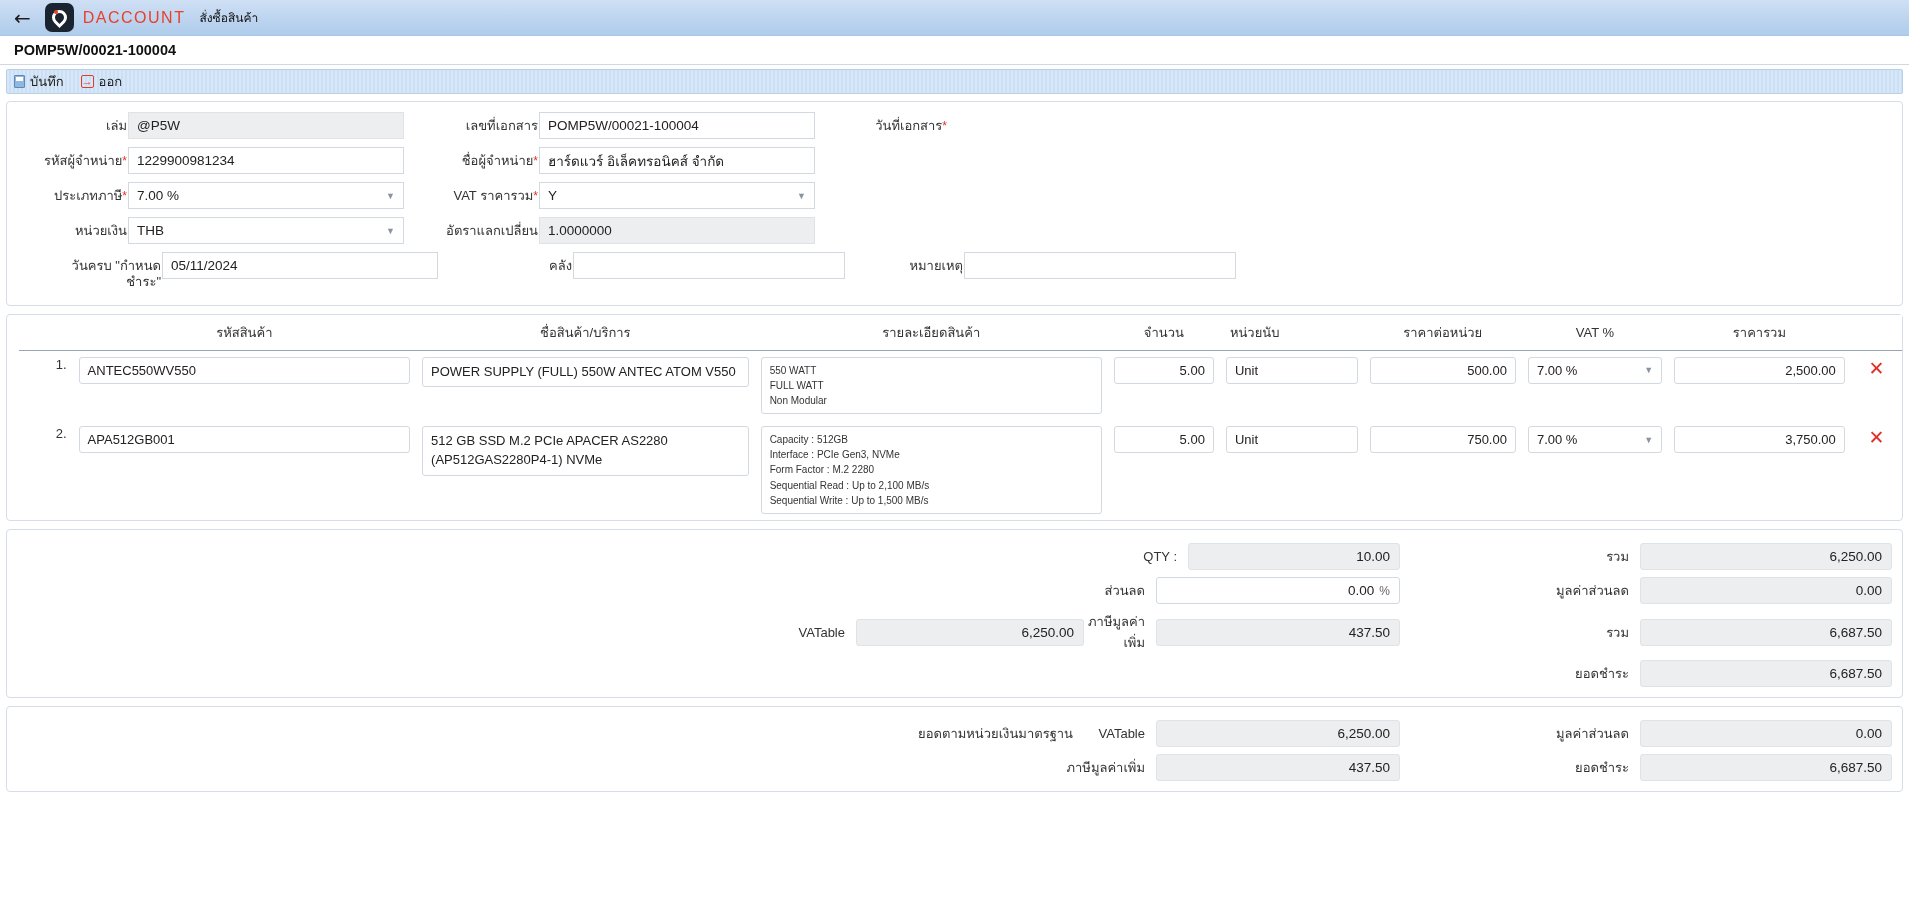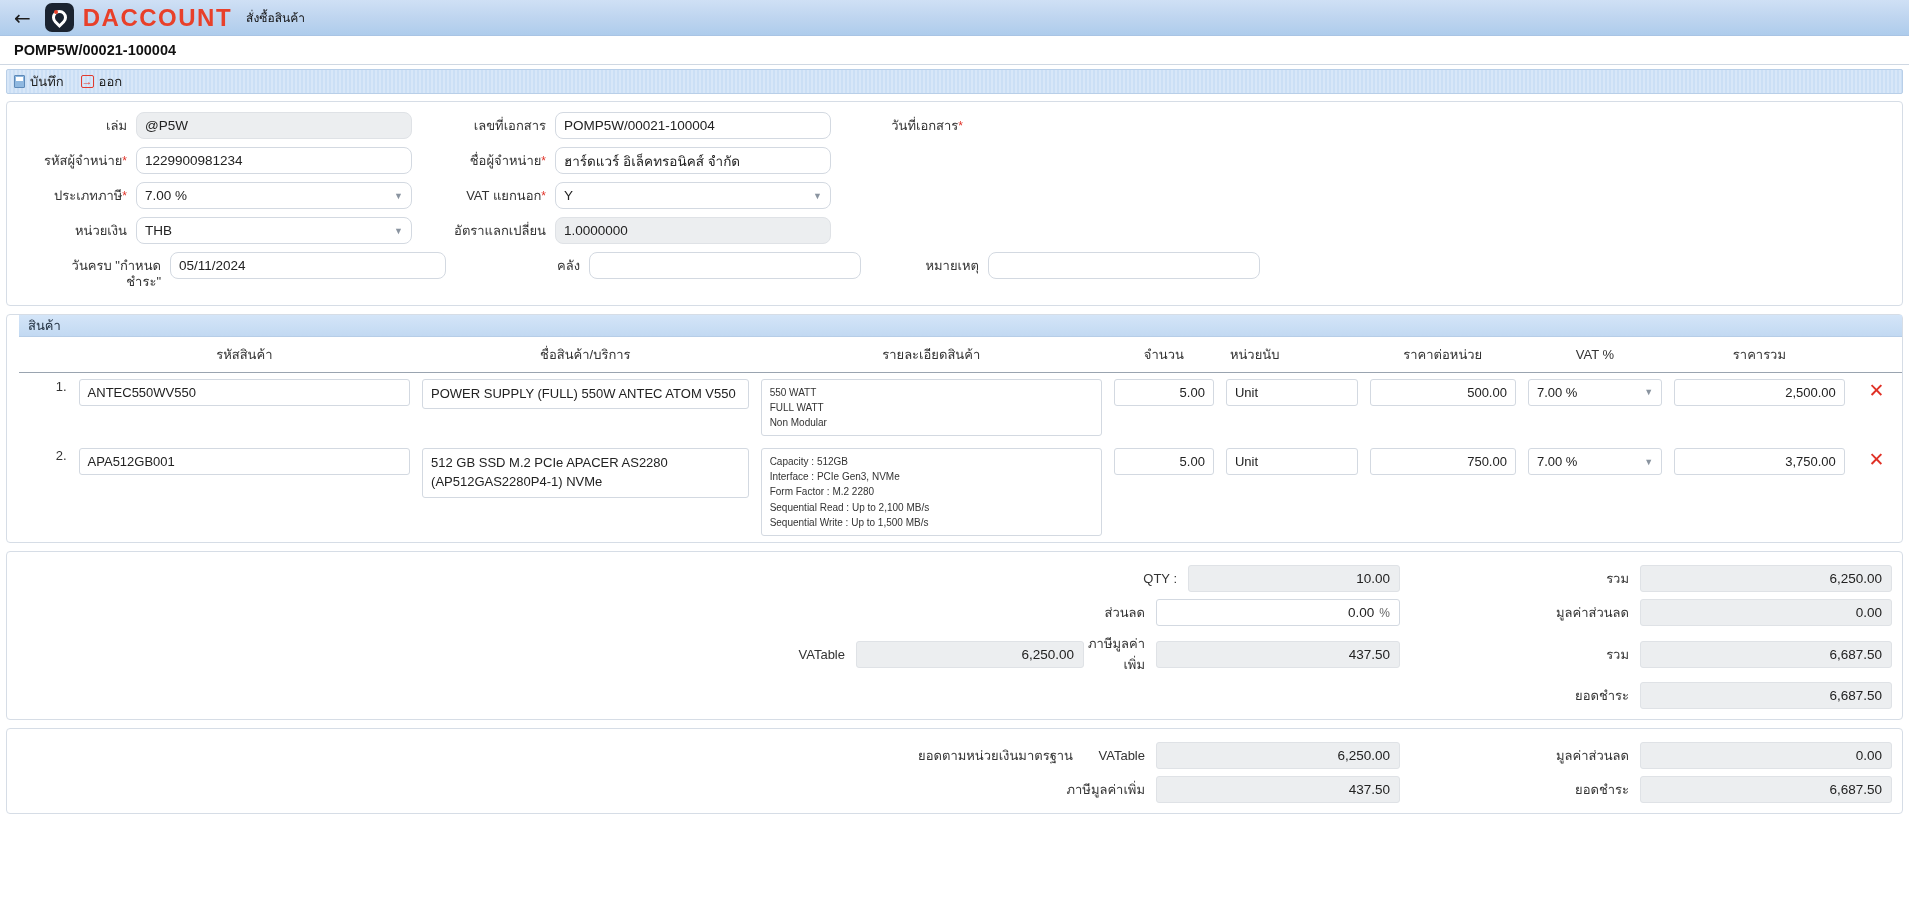--- a/index.html
+++ b/index.html
@@ -26,21 +26,21 @@
     display:flex;align-items:center;justify-content:center;position:relative;
   }
   .logo-mark .d{
     width:15px;height:15px;border:3px solid #fff;border-radius:50% 50% 50% 0;
     transform:rotate(-45deg);
   }
   .logo-mark .dot{
     position:absolute;top:7px;left:9px;width:4px;height:4px;border-radius:50%;
     background:#e8402a;
   }
-  .logo-text{ font-size:24px; font-weight:bold; letter-spacing:1.5px; color:#e8402a; }
+  .logo-text{ font-size:16px; font-weight:normal; letter-spacing:1.5px; color:#e8402a; }
   .app-title{ font-size:12px; color:#111; }
 
   
   .docbar{
     height:29px; display:flex; align-items:center; padding:0 14px;
     background:#fff; font-weight:bold; font-size:14.5px; color:#111;
     border-bottom:1px solid #cfd8e3;
   }
 
   
@@ -67,23 +67,23 @@
   
   .form{ padding:10px 8px 12px 8px; }
   .frow{ display:flex; align-items:flex-start; margin-bottom:8px; }
   .cell{ display:flex; align-items:flex-start; }
   .lbl{
     text-align:right; font-size:13px; color:#333; padding-top:6px;
     line-height:1.25; white-space:pre-line;
   }
   .req{ color:#e0342a; font-size:12px; }
   .inp{
-    height:27px; border:1px solid #d3d9e1; border-radius:8px; background:#fff;
+    height:27px; border:1px solid #d3d9e1; border-radius:0; background:#fff;
     display:flex; align-items:center; padding:0 8px; font-size:13.5px; color:#222;
-    margin-left:9px;
+    margin-left:1px;
   }
   .inp.ro{ background:#eceef0; border-color:#dfe2e6; }
   .inp.sel{ justify-content:space-between; }
   .caret{ color:#8a94a0; font-size:9px; }
 
   
   .l1{ width:100px; }  .i1{ width:276px; }
   .l2{ width:112px; }  .i2{ width:276px; }
   .l3{ width:92px;  }
 
@@ -211,21 +211,21 @@
 
     <div class="frow">
       <div class="cell">
         <div class="lbl l1"><span>ประเภทภาษี</span><span class="req">*</span></div>
         <div class="inp sel i1">
           <span>7.00 %</span>
           <span class="caret">▼</span>
         </div>
       </div>
       <div class="cell" style="margin-left:22px">
-        <div class="lbl l2"><span>VAT แยกนอก</span><span class="req">*</span></div>
+        <div class="lbl l2"><span>VAT ราคารวม</span><span class="req">*</span></div>
         <div class="inp sel i2">
           <span>Y</span>
           <span class="caret">▼</span>
         </div>
       </div>
     </div>
 
     <div class="frow">
       <div class="cell">
         <div class="lbl l1">หน่วยเงิน</div>
@@ -260,23 +260,20 @@
         <div class="inp" style="width:272px">
           <span></span>
         </div>
       </div>
     </div>
 
   </div>
 </div>
 
 <div class="panel" style="margin-top:8px">
-  <div class="sec-head">
-    <span>สินค้า</span>
-  </div>
   <table class="items">
     <thead>
       <tr>
         <th style="width:44px"></th>
         <th style="width:282px">รหัสสินค้า</th>
         <th style="width:278px">ชื่อสินค้า/บริการ</th>
         <th style="width:290px">รายละเอียดสินค้า</th>
         <th style="width:92px">จำนวน</th>
         <th style="width:118px;text-align:left;padding-left:10px">หน่วยนับ</th>
         <th style="width:130px">ราคาต่อหน่วย</th>

